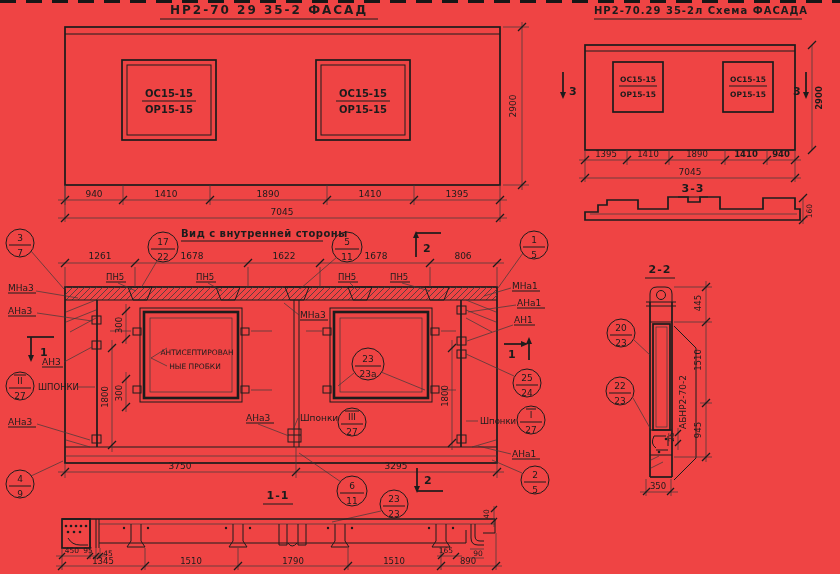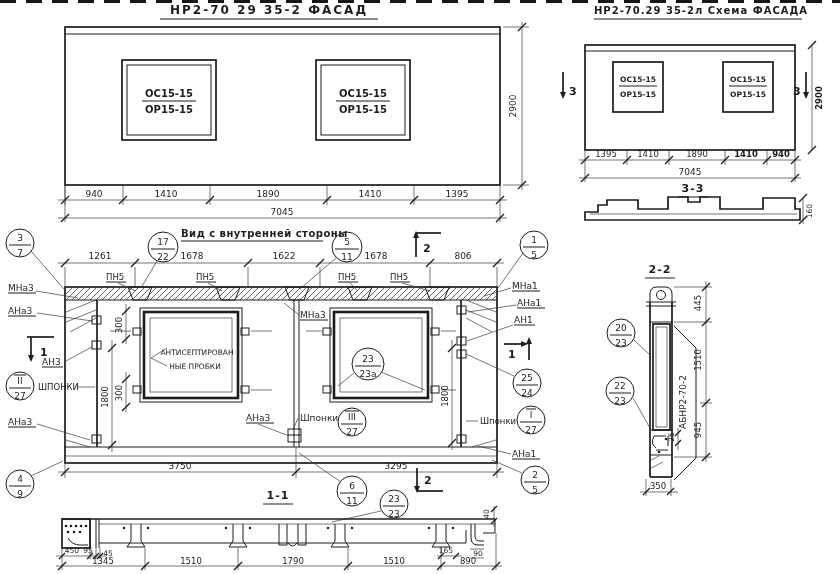--- a/index.html
+++ b/index.html
@@ -1,16 +1,16 @@
 <!DOCTYPE html>
 <html><head>
 <meta charset="utf-8">
 <style>
   html,body{margin:0;padding:0;background:#e8e8e6;}
-  .sheet{position:relative;width:840px;height:574px;background:#ffffff;overflow:hidden;}
+  .sheet{position:relative;width:840px;height:574px;background:#ef4444;overflow:hidden;}
   svg{display:block}
   text{font-family:"DejaVu Sans", sans-serif;fill:#1c1c1c;}
   .ln{stroke:#1c1c1c;stroke-width:1;fill:none}
   .ln2{stroke:#1c1c1c;stroke-width:1.7;fill:none}
   .ln3{stroke:#1c1c1c;stroke-width:2.6;fill:none}
   .thin{stroke:#3a3a3a;stroke-width:.7;fill:none}
   .tick{stroke:#1c1c1c;stroke-width:1.3;fill:none}
   .fillink{fill:#1c1c1c;stroke:none}
   .t7{font-size:7.5px}
   .t8{font-size:8.5px}

